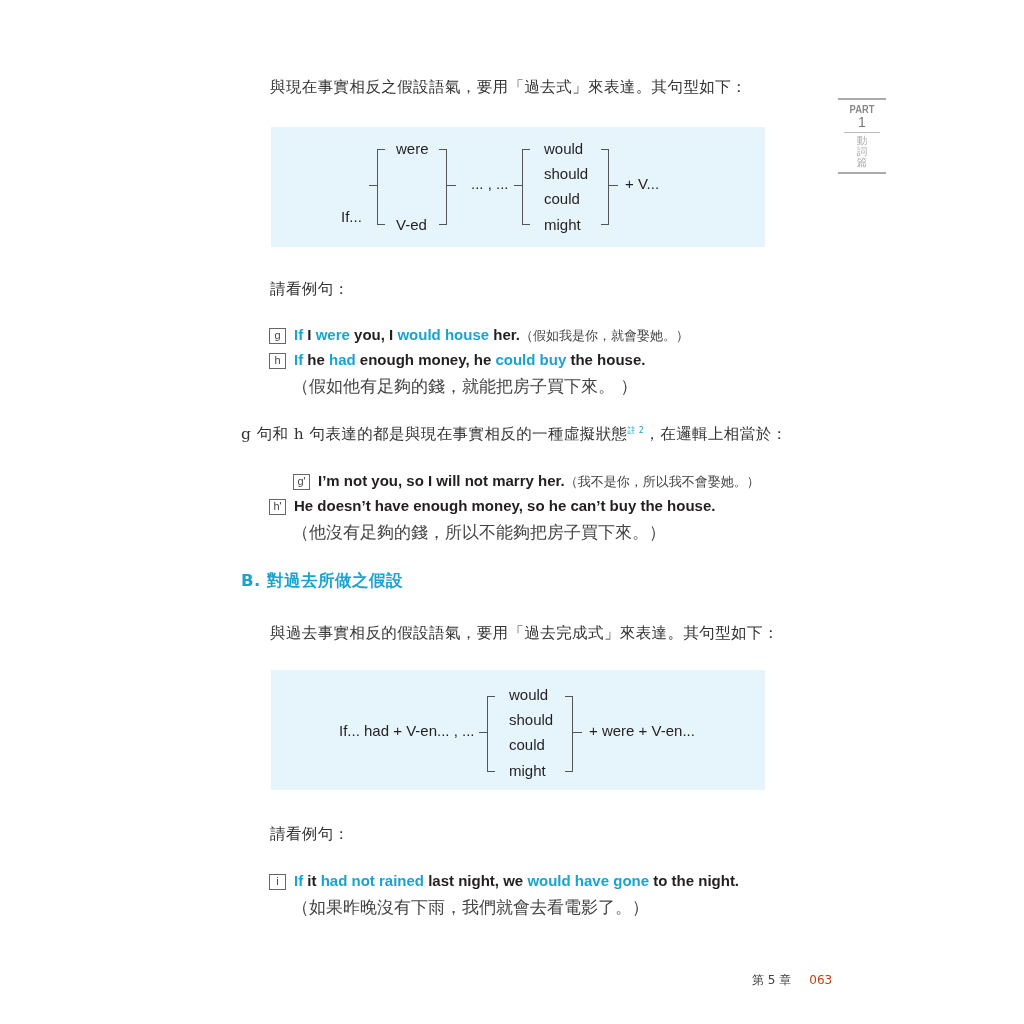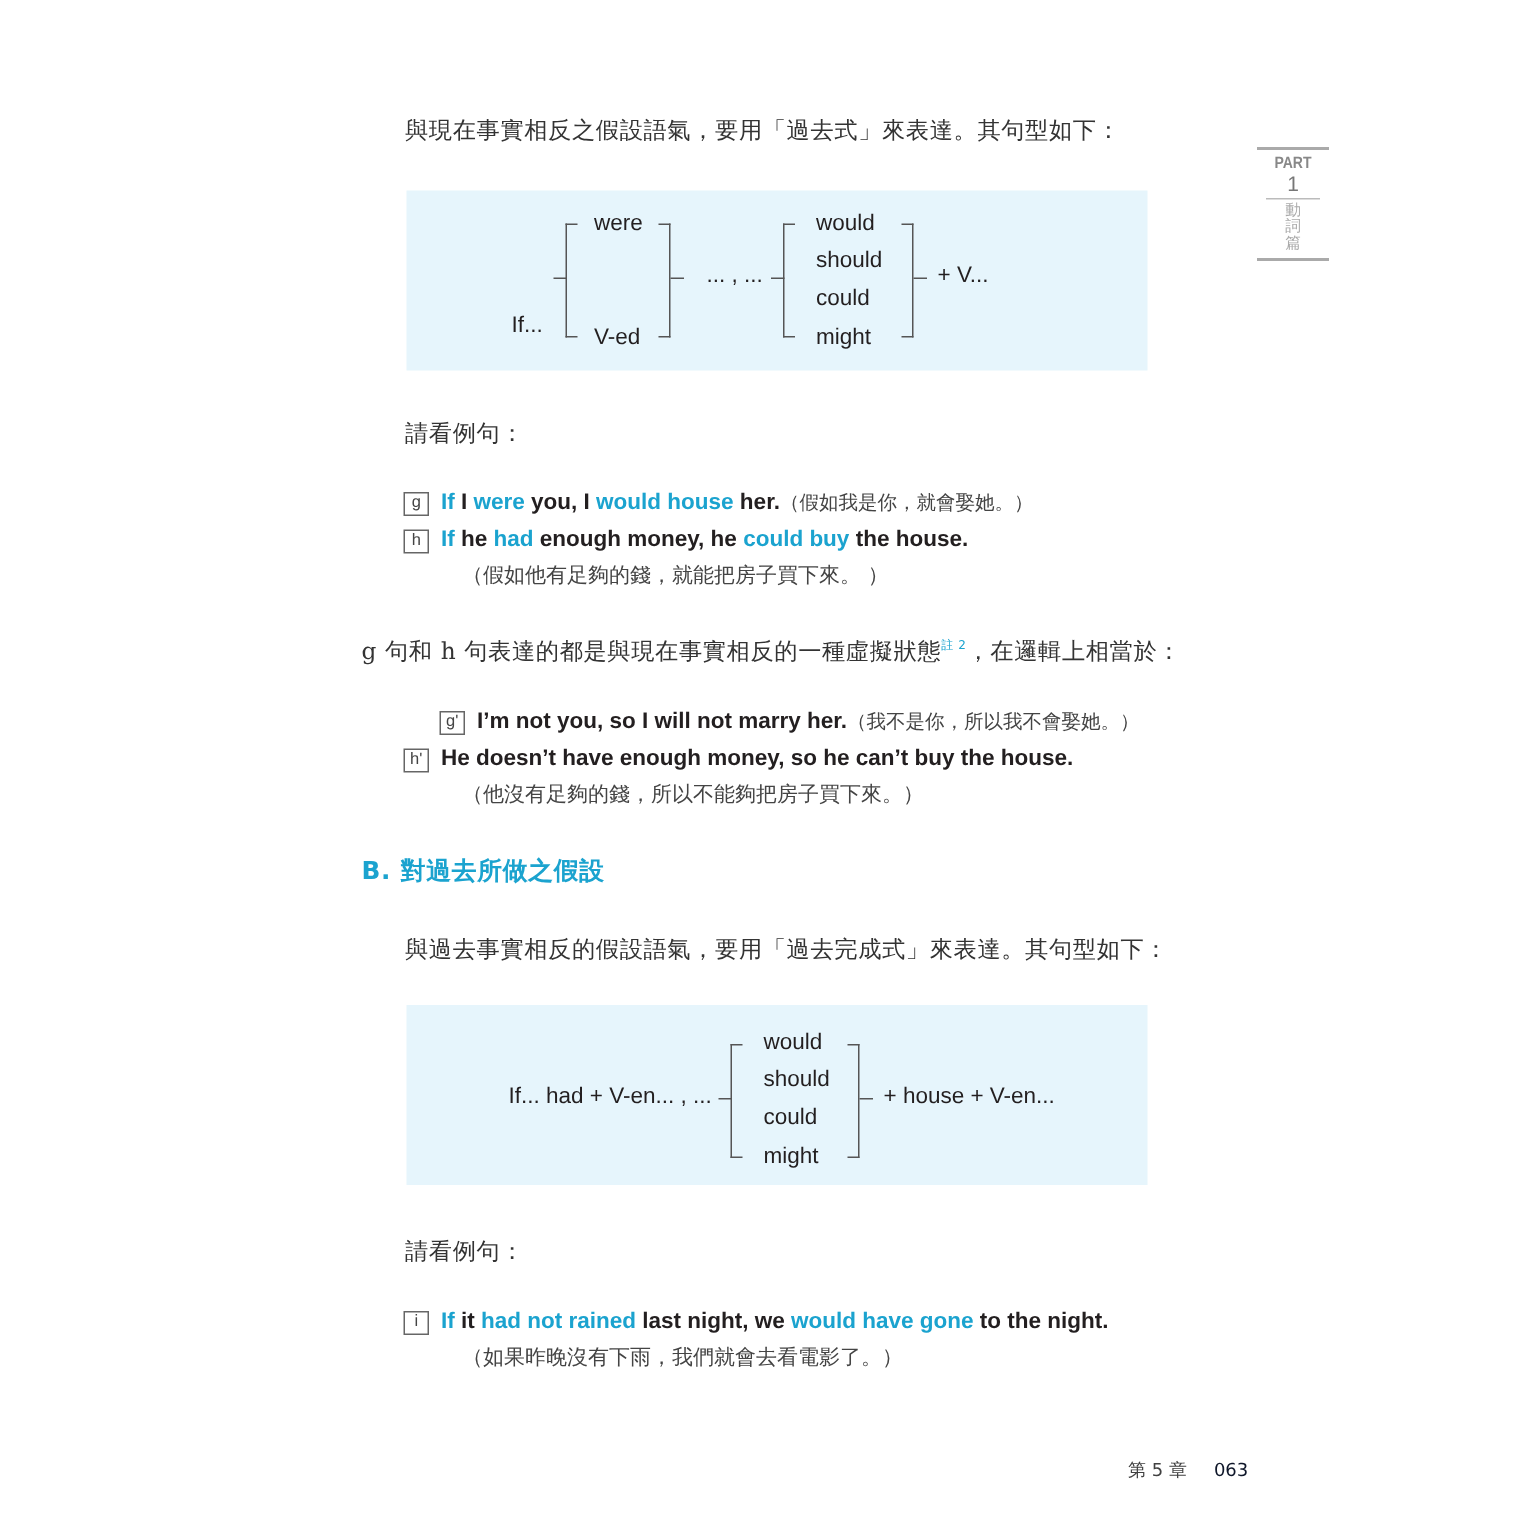--- a/index.html
+++ b/index.html
@@ -21,34 +21,34 @@
     .brk-r { border-width: 1px 1px 1px 0; width: 7px; }
     .tick { position: absolute; height: 1px; background: #555; width: 9px; }
 
     .ex { position: absolute; left: 269px; white-space: nowrap; font-family: "Liberation Sans", "DejaVu Sans", sans-serif; font-size: 15px; font-weight: 600; color: #231f20; }
     .ex .lbl {
       display: inline-block; width: 15px; height: 14px; line-height: 13px; border: 1px solid #666;
       font-size: 11px; font-weight: normal; text-align: center; margin-right: 8px; vertical-align: 1px; color: #444;
     }
     .ex .hl { color: #1ba3cf; }
     .ex .zh { font-weight: normal; font-size: 13px; color: #444; }
-    .sub-zh { position: absolute; left: 292px; font-size: 14px; color: #444; white-space: nowrap; margin-left: 16px; }
+    .sub-zh { position: absolute; left: 292px; font-size: 17px; color: #444; white-space: nowrap; }
 
     .section-b { position: absolute; left: 241px; top: 570px; font-size: 16.5px; font-weight: bold; color: #1ba3cf; letter-spacing: 0.5px; }
 
     .side-tab { position: absolute; left: 838px; top: 98px; width: 48px; }
     .side-tab .rule { height: 2px; background: #aaa; }
     .side-tab .part { font-family: "Liberation Sans", sans-serif; font-size: 11px; font-weight: bold; color: #888; text-align: center; margin-top: 3px; letter-spacing: 0px; transform: scaleX(0.85); }
     .side-tab .num { font-family: "Liberation Sans", sans-serif; font-size: 14px; color: #777; text-align: center; line-height: 15px; }
     .side-tab .thin { height: 1px; background: #bbb; margin: 2px 6px 2px 6px; }
     .side-tab .vert { font-size: 10.5px; color: #aaa; text-align: center; line-height: 11px; width: 12px; margin: 0 auto 4px auto; }
 
     .footer { position: absolute; top: 972px; left: 752px; font-size: 12px; white-space: nowrap; }
     .footer .chap { color: #404040; }
-    .footer .page { color: #0f172a; margin-left: 18px; }
+    .footer .page { color: #c2410c; margin-left: 18px; }
     sup.note { font-size: 8px; color: #1ba3cf; font-family: "DejaVu Sans", sans-serif; }
   </style>
 </head>
 <body>
 
 <div class="side-tab">
   <div class="rule"></div>
   <div class="part">PART</div>
   <div class="num">1</div>
   <div class="thin"></div>
@@ -113,21 +113,21 @@
 <div class="box" style="top:670px; height:120px;">
   <div class="fml" style="left:68px; top:52px;">If...  had + V-en... , ...</div>
   <div class="tick" style="left:208px; top:62px;"></div>
   <div class="brk brk-l" style="left:216px; top:26px; height:74px;"></div>
   <div class="fml" style="left:238px; top:16px;">would</div>
   <div class="fml" style="left:238px; top:41px;">should</div>
   <div class="fml" style="left:238px; top:66px;">could</div>
   <div class="fml" style="left:238px; top:92px;">might</div>
   <div class="brk brk-r" style="left:294px; top:26px; height:74px;"></div>
   <div class="tick" style="left:302px; top:62px;"></div>
-  <div class="fml" style="left:318px; top:52px;">+ house + V-en...</div>
+  <div class="fml" style="left:318px; top:52px;">+ were + V-en...</div>
 </div>
 
 <div class="abs serif-para" style="left:270px; top:824px;">請看例句：</div>
 
 <div class="ex" style="top:872px;">
   <span class="lbl">i</span><span class="hl">If</span><span> it </span><span class="hl">had not rained</span><span> last night, we </span><span class="hl">would have gone</span><span> to the night.</span>
 </div>
 <div class="sub-zh" style="top:896px;">（如果昨晚沒有下雨，我們就會去看電影了。）</div>
 
 <div class="footer">

